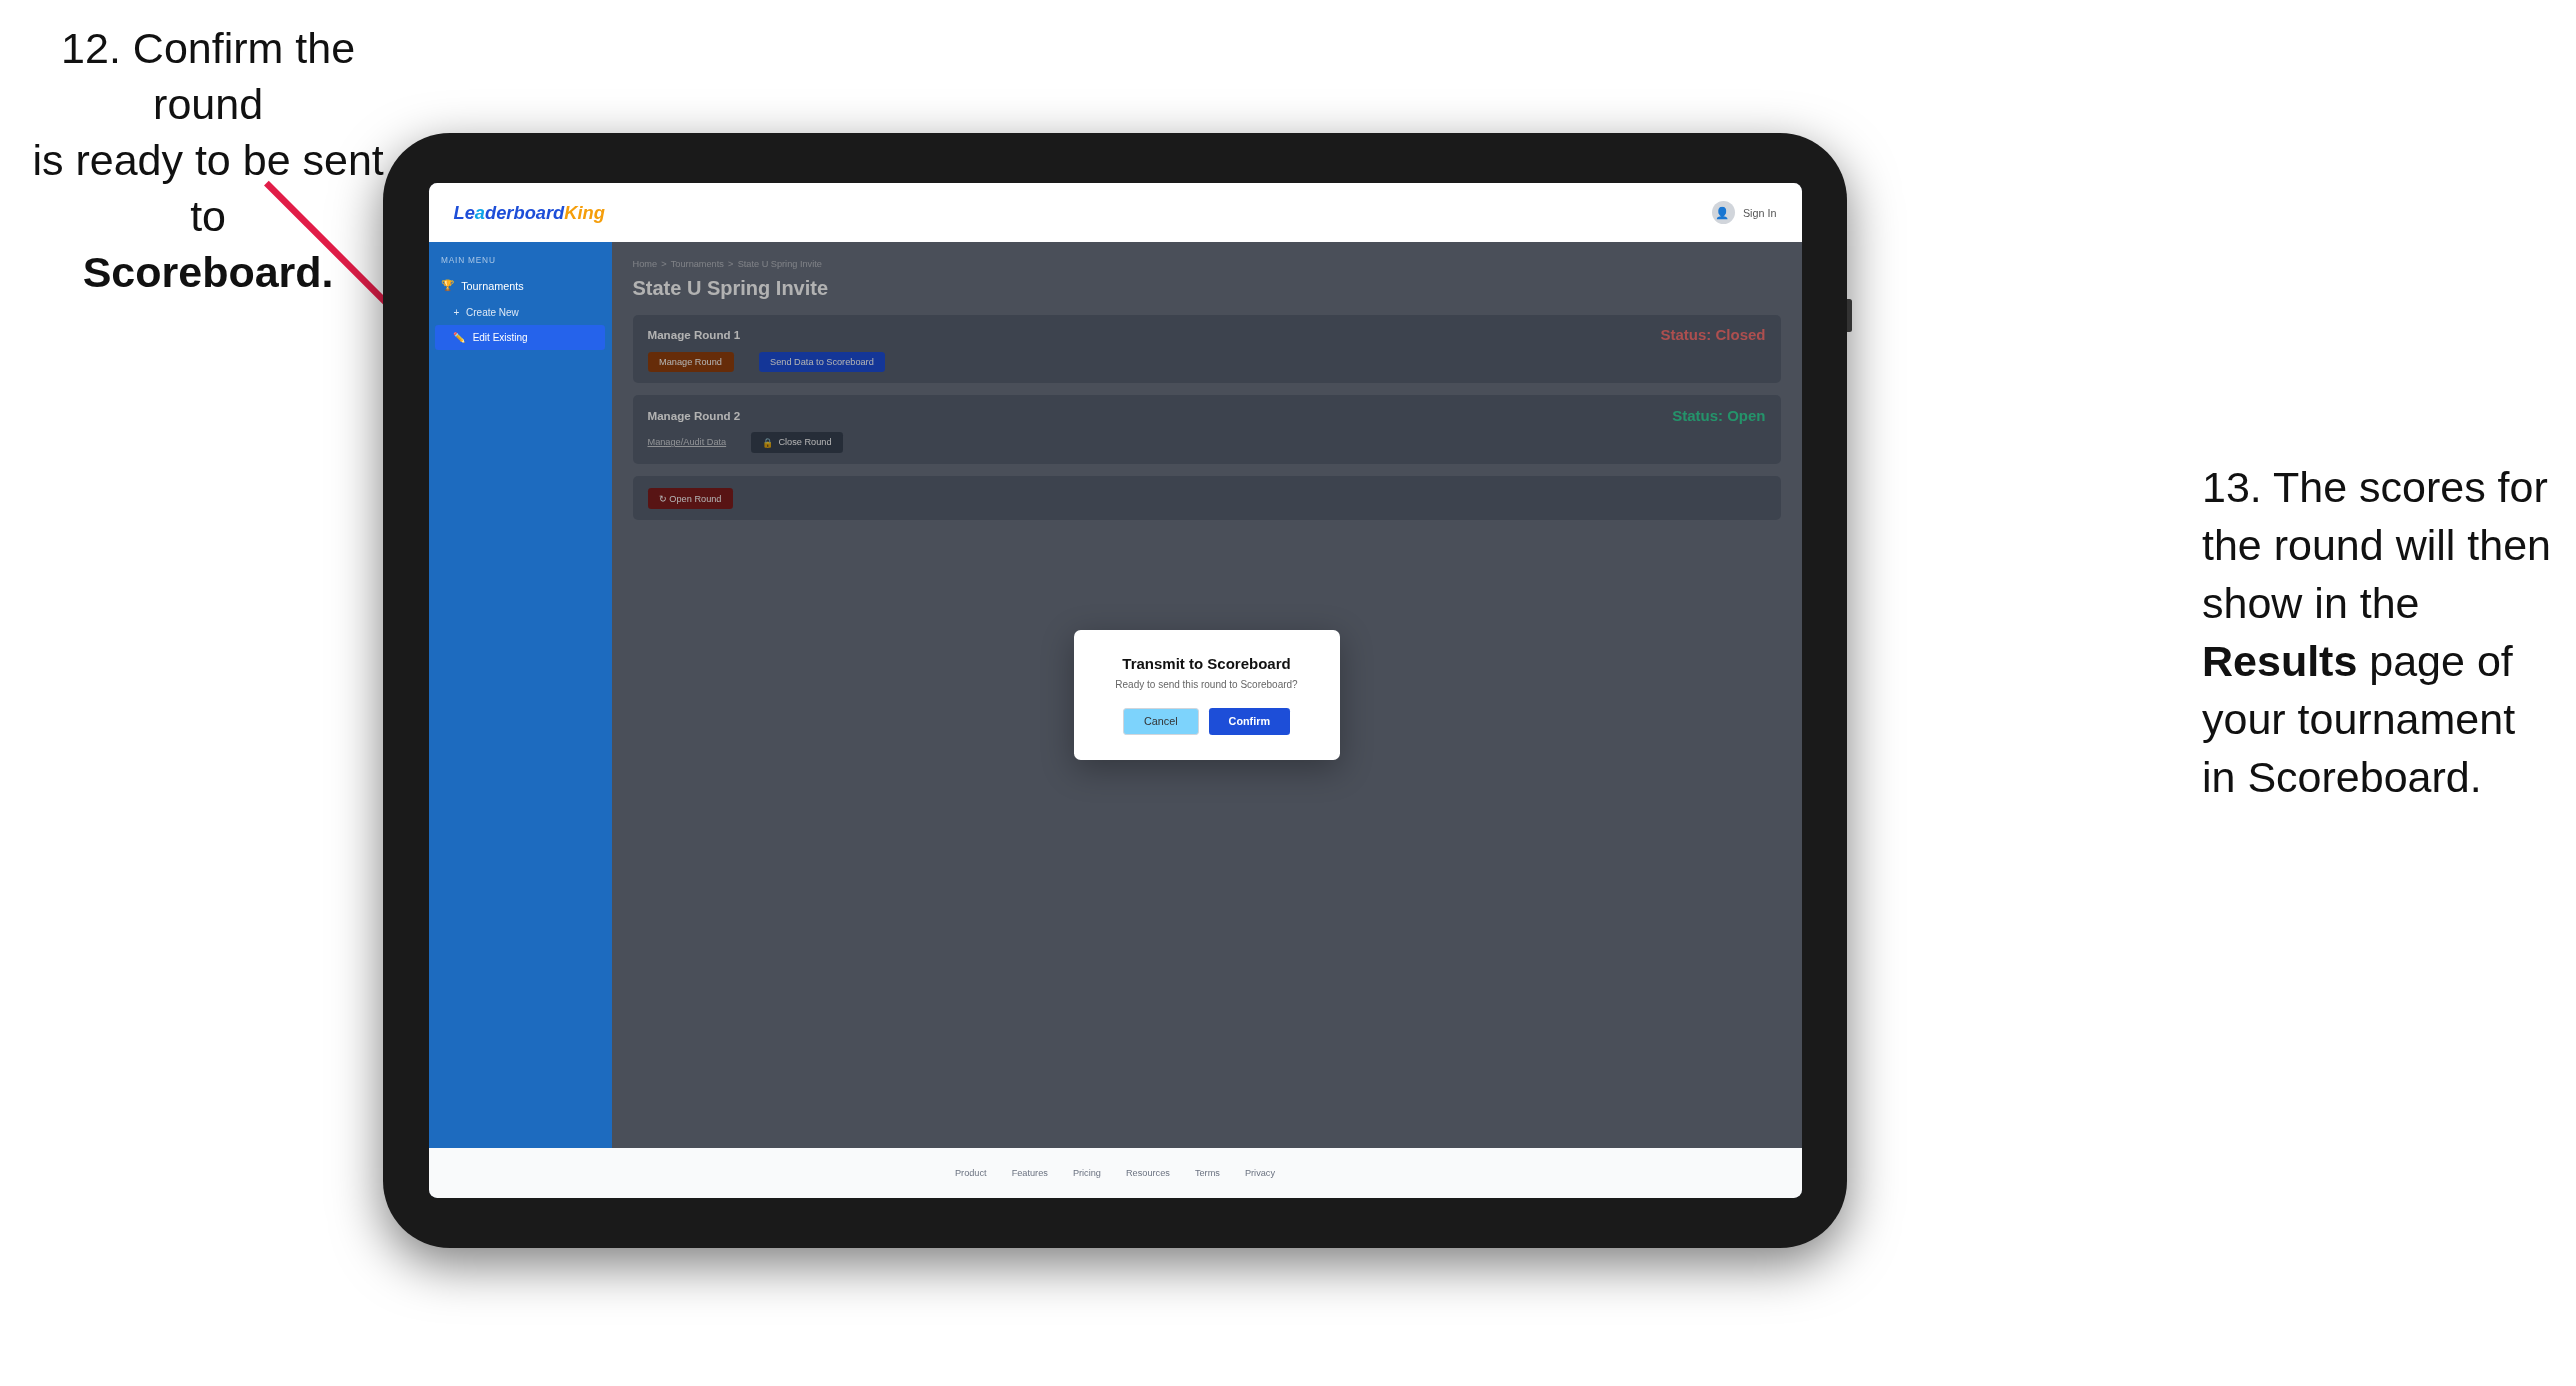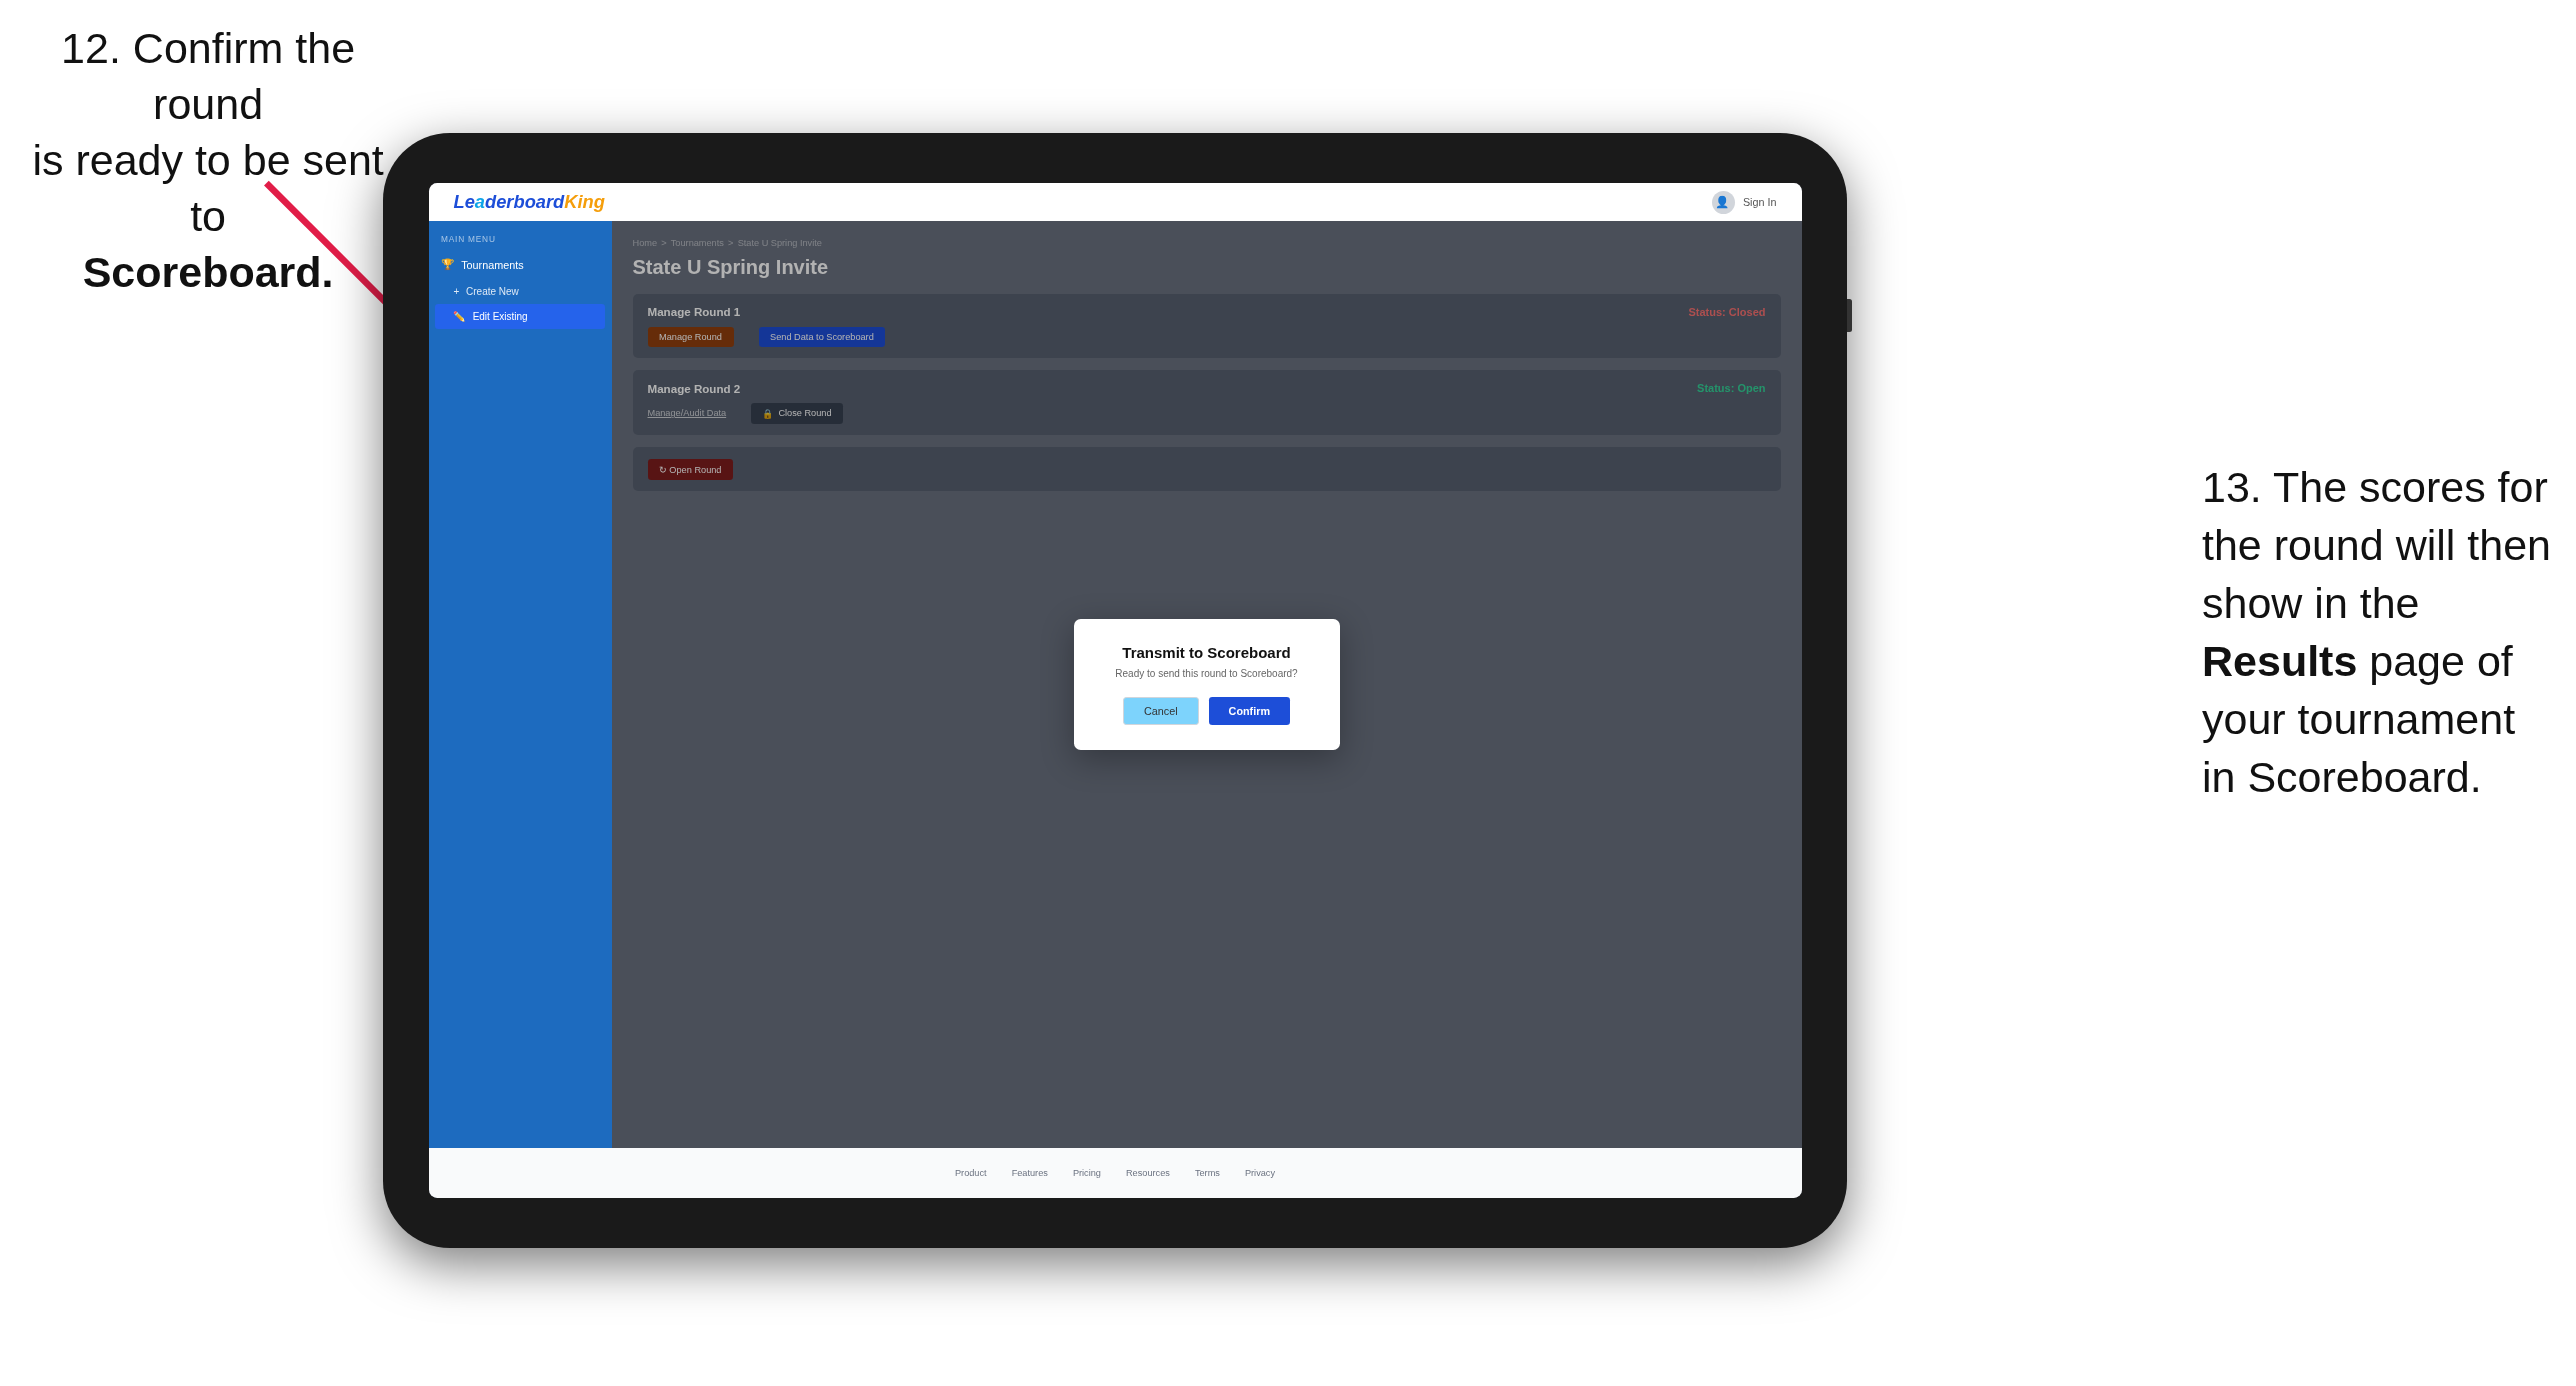--- a/index.html
+++ b/index.html
@@ -73,21 +73,21 @@
       border-radius: 8.3px;
       overflow: hidden;
       display: flex;
       flex-direction: column;
       position: relative;
     }
 
     
     .top-nav {
       background: #ffffff;
-      height: 38px;
+      height: 59px;
       display: flex;
       align-items: center;
       justify-content: space-between;
       padding: 0 25px;
       flex-shrink: 0;
     }
 
     .logo-area {
       display: flex;
       align-items: center;
@@ -213,21 +213,21 @@
       margin-bottom: 8.3px;
     }
 
     .round-title {
       font-size: 11.6px;
       font-weight: 600;
       color: #fff;
     }
 
     .status-badge {
-      font-size: 11px;
+      font-size: 15px;
       font-weight: 600;
     }
     .status-closed { color: #f87171; }
     .status-open { color: #34d399; }
     .status-pending { color: #fff; }
 
     .round-actions {
       display: flex;
       gap: 25px;
       align-items: center;

